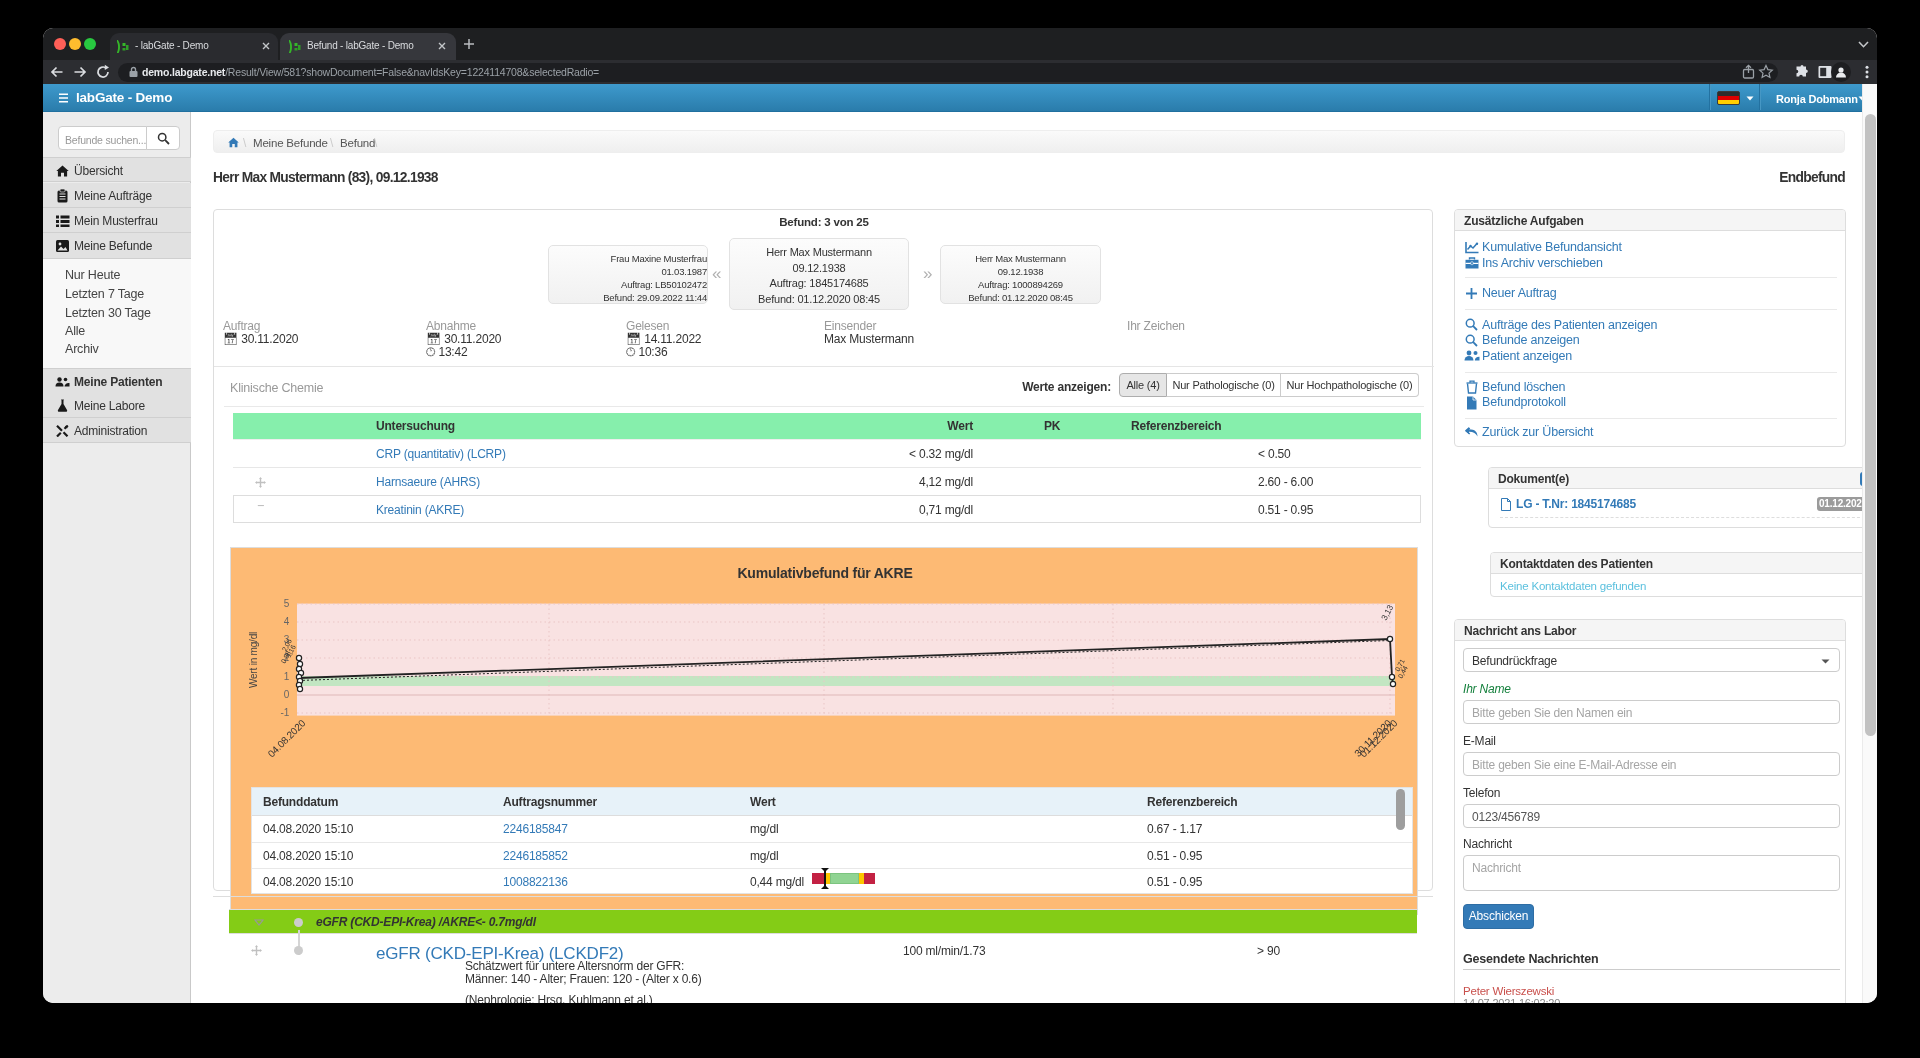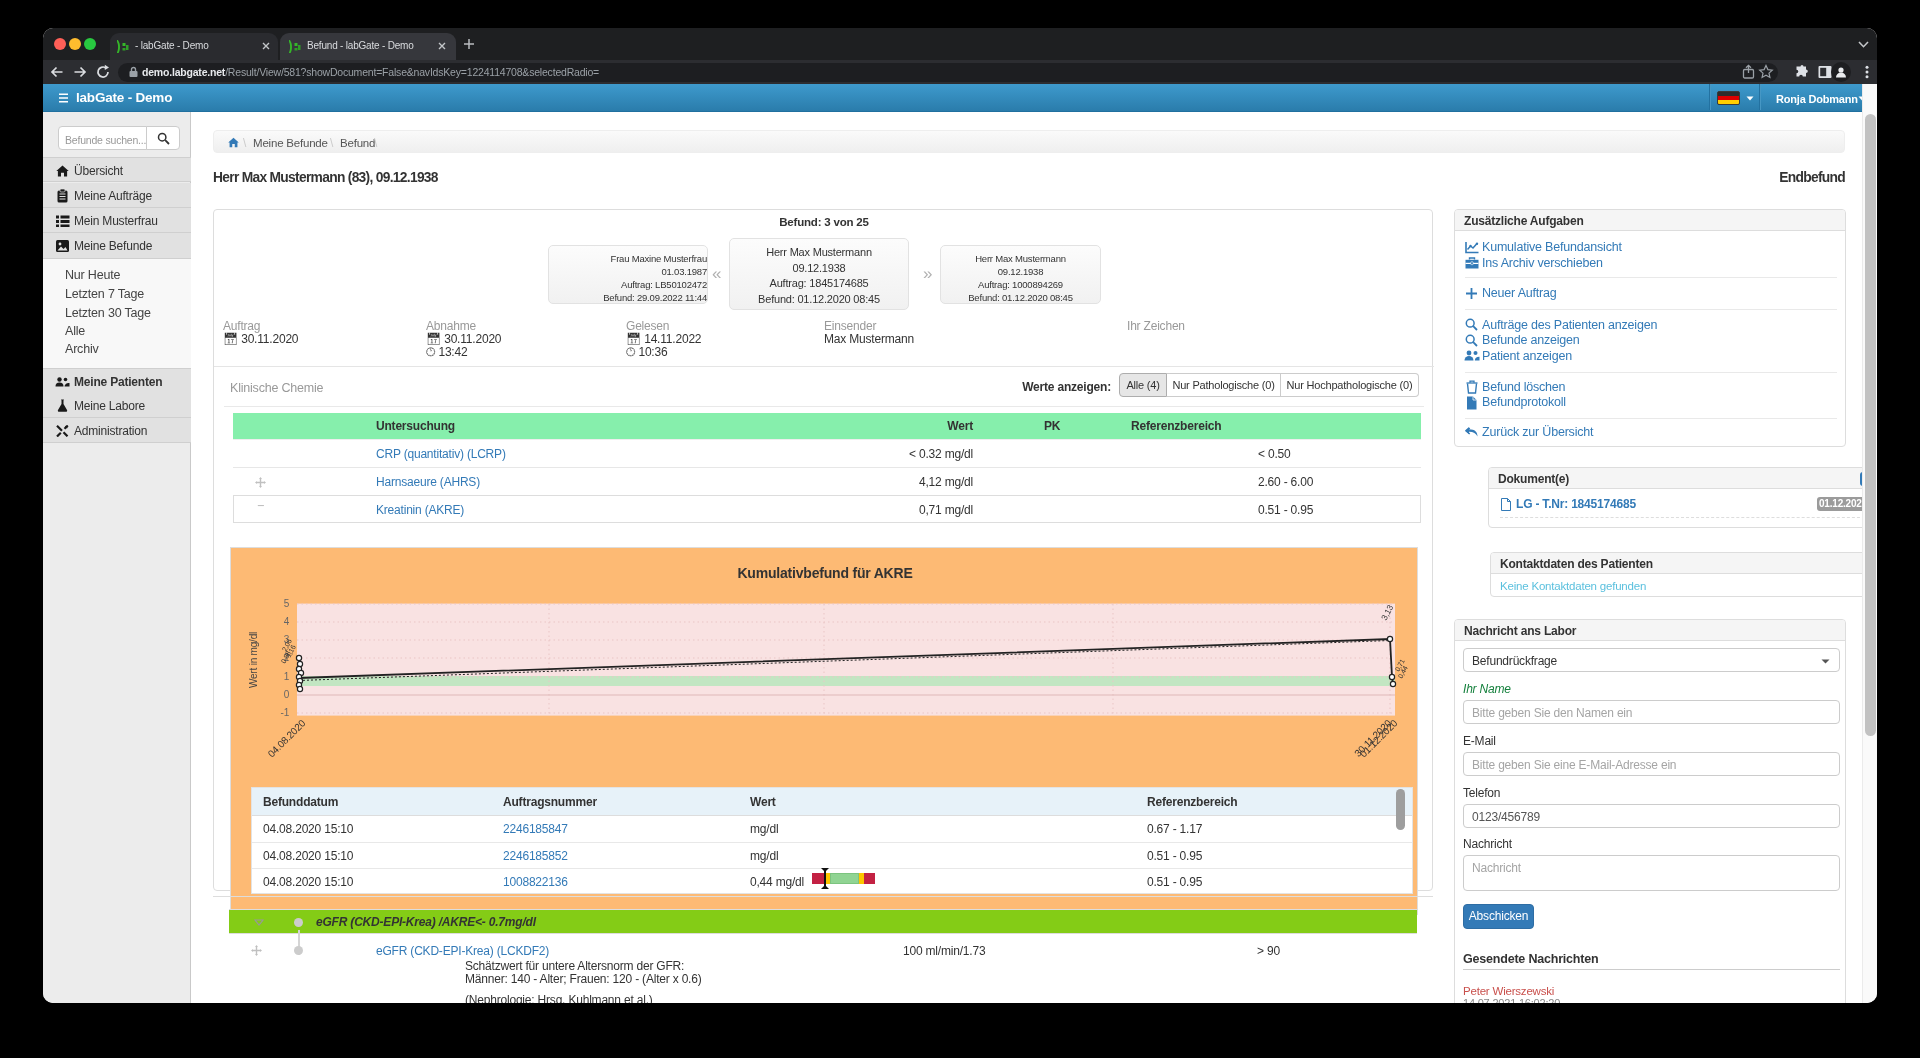--- a/index.html
+++ b/index.html
@@ -382,21 +382,21 @@
           <path d="M1 1 L9 1 L5 6 Z" fill="none" stroke="#999" stroke-width="1.2"></path>
         </svg>
       <div class="abs" style="left:65px;top:8px;width:9px;height:9px;border-radius:50%;background:#ccc;"></div>
       <span class="t" style="left:87px;top:5px;font-size:12px;font-weight:bold;font-style:italic;color:#333;">eGFR (CKD-EPI-Krea) /AKRE&lt;- 0.7mg/dl</span>
     </div>
     <div class="abs" style="left:106px;top:818px;width:2px;height:25px;background:#d5d5d5;"></div>
     <svg class="abs" style="left:59px;top:833px" width="11" height="11" viewBox="0 0 11 11">
         <path d="M5.5 0 L7 2 H6.2 V4.8 H9 V4 L11 5.5 L9 7 V6.2 H6.2 V9 H7 L5.5 11 L4 9 H4.8 V6.2 H2 V7 L0 5.5 L2 4 V4.8 H4.8 V2 H4 Z" fill="#c0c0c0"></path>
       </svg>
     <div class="abs" style="left:102px;top:834px;width:9px;height:9px;border-radius:50%;background:#ccc;"></div>
-    <span class="t lnk" style="left:184px;top:832px;font-size:12px;">eGFR (CKD-EPI-Krea) (LCKDF2)</span>
+    <span class="t lnk" style="left:184px;top:832px;font-size:17px;">eGFR (CKD-EPI-Krea) (LCKDF2)</span>
     <span class="t" style="left:711px;top:832px;font-size:12px;color:#333;">100 ml/min/1.73</span>
     <span class="t" style="left:1065px;top:832px;font-size:12px;color:#333;">&gt; 90</span>
     <span class="t" style="left:273px;top:847px;font-size:12px;color:#333;">Schätzwert für untere Altersnorm der GFR:</span>
     <span class="t" style="left:273px;top:860px;font-size:12px;color:#333;">Männer: 140 - Alter; Frauen: 120 - (Alter x 0.6)</span>
     <span class="t" style="left:273px;top:881px;font-size:12px;color:#333;">(Nephrologie; Hrsg. Kuhlmann et al.)</span>
 
     <div class="card" style="left:1262px;top:97px;width:392px;height:238px;">
       <div class="chead">
           <span class="t" style="left:9px;top:4px;">Zusätzliche Aufgaben</span>
         </div>

